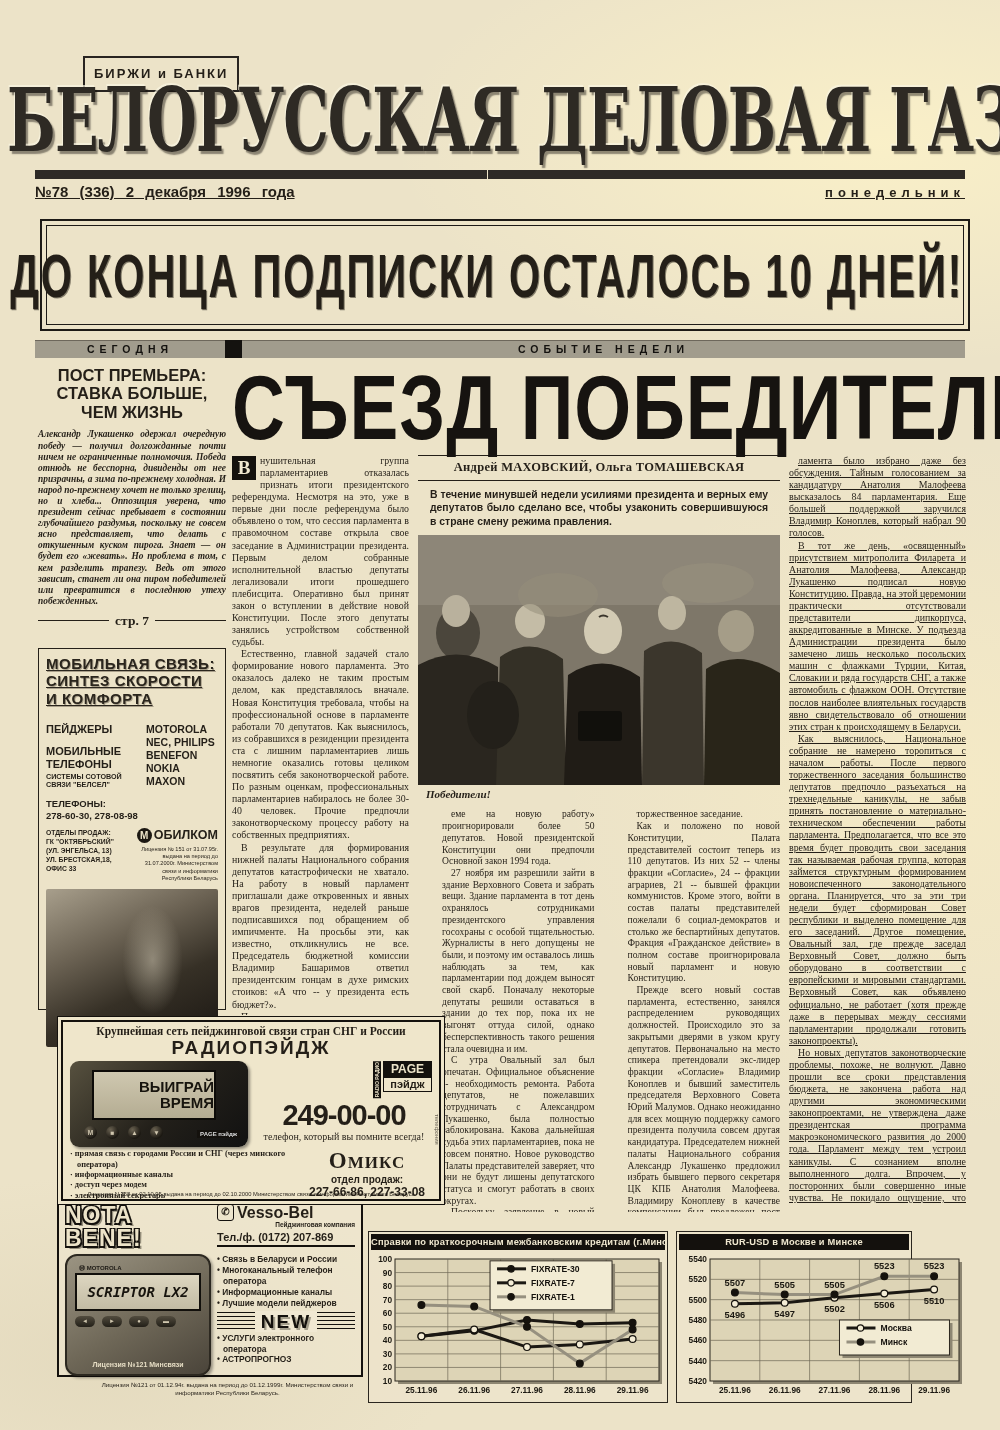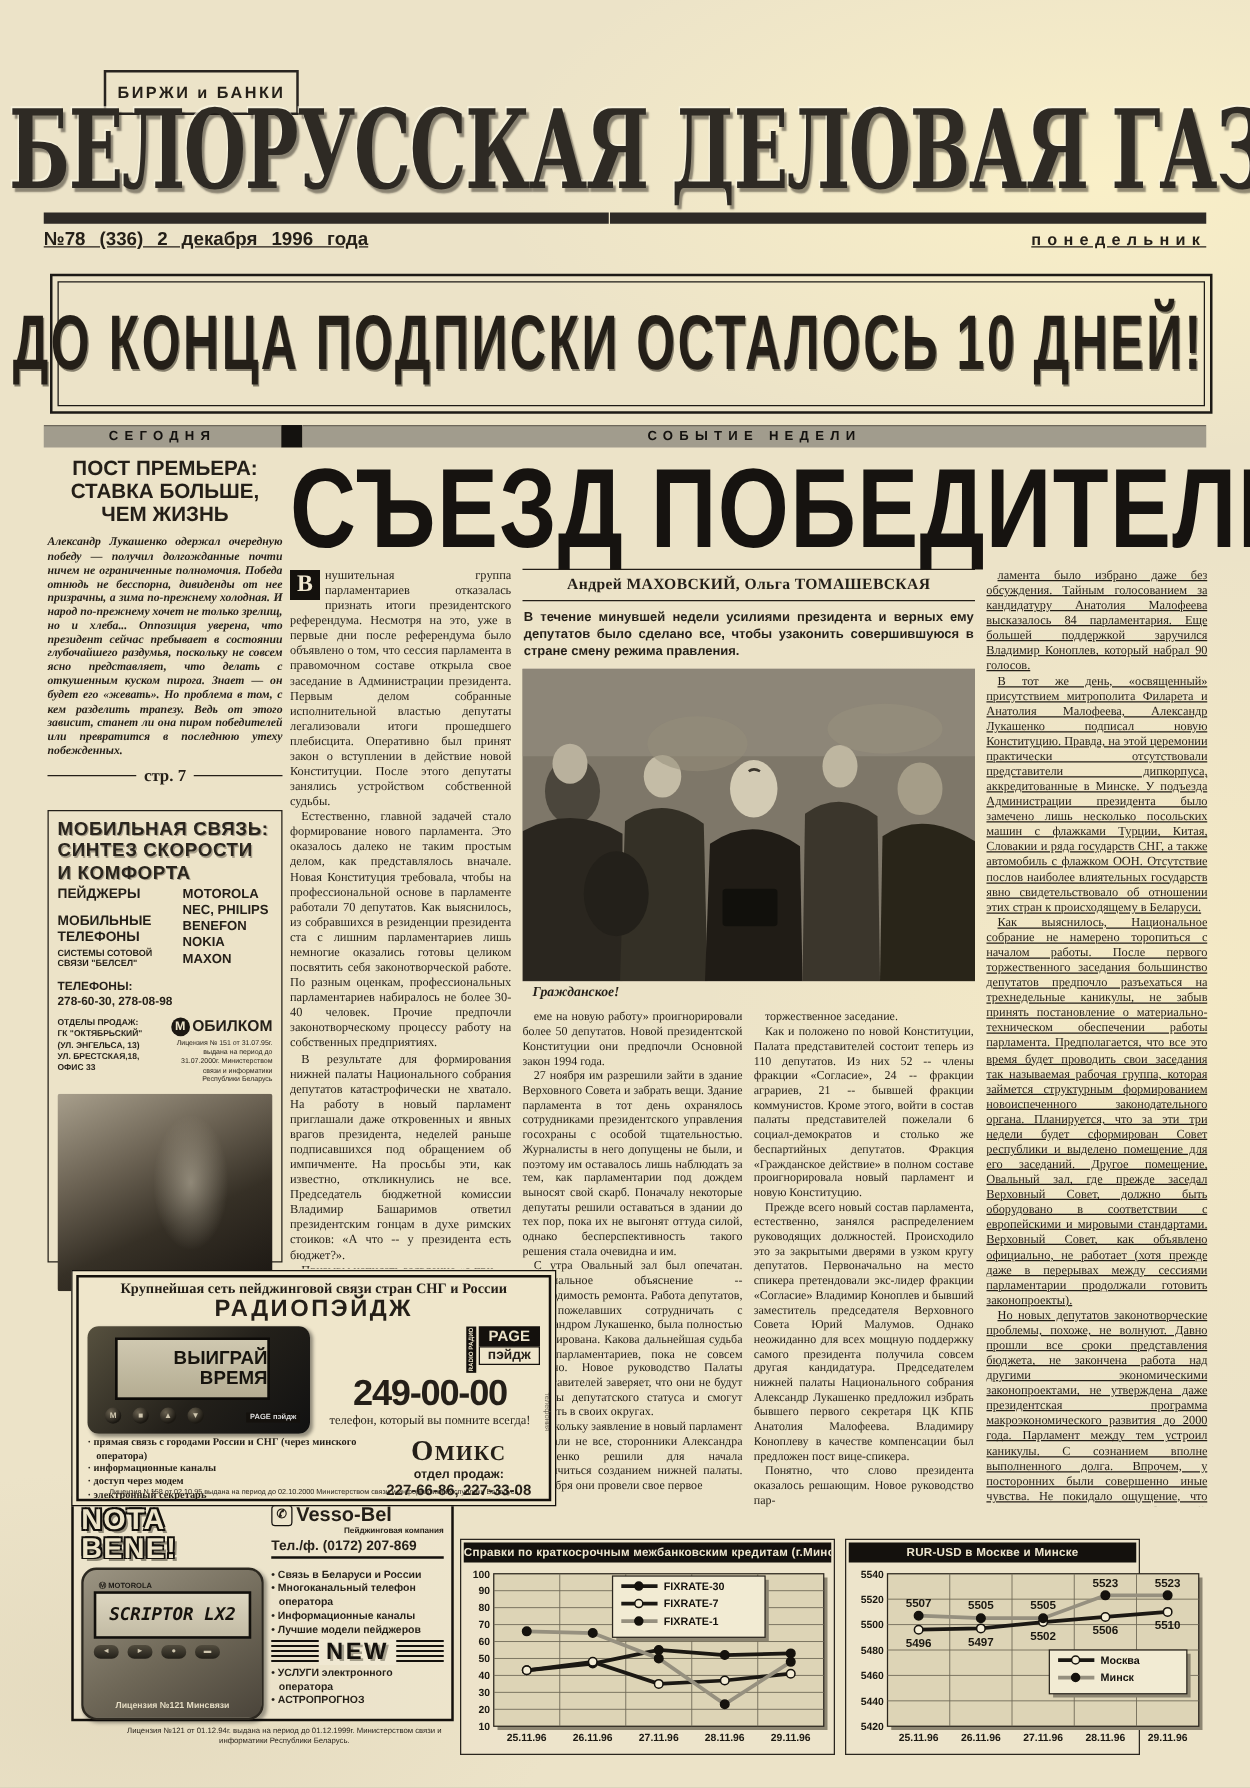--- a/index.html
+++ b/index.html
@@ -35,22 +35,22 @@
   .sec-today{left:35px;width:190px;}
   .sec-event{left:242px;width:723px;}
   .sec-cap{left:225px;top:340px;width:17px;height:18px;background:#14120f;}
   
   .today-art{left:38px;top:366px;width:188px;}
   .today-title{font:bold 16.5px/1.12 "Liberation Sans",sans-serif;text-align:center;margin-bottom:8px;}
   .today-body{font:bold italic 9.4px/1.18 "Liberation Serif",serif;text-align:justify;}
   .pageref{display:flex;align-items:center;gap:6px;margin-top:6px;font:bold 13.5px "Liberation Serif",serif;}
   .pageref::before,.pageref::after{content:"";flex:1;border-top:1.5px solid #241f18;}
   .mobile-ad{left:38px;top:648px;width:188px;height:362px;border:1.5px solid #242019;box-sizing:border-box;padding:6px 7px;}
-  .mob-title{font:bold 15px/1.15 "Liberation Sans",sans-serif;letter-spacing:.5px;color:#2a251d;margin-bottom:2px;
-    text-shadow:1px 1px 0 rgba(40,30,20,.35);}
+  .mob-title{font:bold 15px/1.15 "Liberation Sans",sans-serif;letter-spacing:.5px;color:#2a251d;margin-bottom:16px;
+    text-shadow:1px 1px 0 rgba(40,30,20,.35);text-decoration:underline;}
   .mob-grid{display:flex;gap:4px;}
   .mob-left{flex:1;}
   .mob-item{font:bold 11px/1.15 "Liberation Sans",sans-serif;margin-bottom:10px;}
   .mob-sub{font:bold 7.2px/1.2 "Liberation Sans",sans-serif;}
   .mob-brands{width:72px;font:bold 10.5px/1.25 "Liberation Sans",sans-serif;text-align:left;}
   .mob-phones{margin-top:8px;font:bold 9.5px/1.25 "Liberation Sans",sans-serif;}
   .mob-bottom{display:flex;margin-top:6px;gap:3px;}
   .mob-sales{flex:1;font:bold 6.8px/1.35 "Liberation Sans",sans-serif;}
   .mob-logo-blk{width:86px;text-align:right;}
   .mob-logo{display:flex;align-items:center;justify-content:flex-end;gap:2px;font:bold 12.5px "Liberation Sans",sans-serif;}
@@ -67,25 +67,25 @@
     transform:scale(1.03,1.27);transform-origin:left top;height:88px;}
   .cols{display:flex;gap:9px;margin-top:4px;}
   .coltxt{font:9.9px/1.22 "Liberation Serif",serif;text-align:justify;overflow:hidden;}
   .coltxt p{margin:0 0 0;text-indent:9px;}
   .coltxt p.first{text-indent:0;}
   .colA{width:177px;height:560px;}
   .colD{width:177px;height:750px;text-decoration:underline;}
   .mid{width:362px;display:flex;flex-direction:column;}
   .byline{border-top:1.5px solid #241f18;border-bottom:1.5px solid #241f18;text-align:center;
     font:600 12.5px/1.1 "Liberation Serif",serif;padding:5px 0;letter-spacing:.3px;}
-  .lede{font:bold 10.4px/1.3 "Liberation Sans",sans-serif;text-align:justify;margin:7px 1px 7px;}
+  .lede{font:bold 10.4px/1.3 "Liberation Sans",sans-serif;text-align:justify;margin:7px 12px 7px;}
   .photo{height:250px;position:relative;overflow:hidden;background:#7c766a;}
   .caption{font:bold italic 11px/1.2 "Liberation Serif",serif;margin:3px 0 7px 8px;}
   .midcols{display:flex;gap:9px;}
-  .midcols .coltxt{width:176px;height:404px;font-size:9.6px;}
+  .midcols .coltxt{width:176px;height:404px;font-size:9.6px;margin-left:24px;}
   .dropcap{float:left;width:24px;height:24px;background:#14110d;color:#f0e8d0;margin:1px 4px 0 0;
     font:bold 19px/24px "Liberation Serif",serif;text-align:center;}
   
   .rp-ad{left:57px;top:1016px;width:388px;height:189px;background:#efe6cb;border:1.5px solid #14110d;
     box-sizing:border-box;padding:3px;z-index:6;}
   .rp-in{border:2.5px solid #14110d;height:100%;box-sizing:border-box;padding:3px 7px;position:relative;}
   .rp-head{text-align:center;font:bold 11.5px/1.15 "Liberation Serif",serif;}
   .rp-brand{text-align:center;font:bold 19px/1.05 "Liberation Sans",sans-serif;letter-spacing:2px;}
   .rp-body{display:flex;gap:8px;margin-top:3px;}
   .rp-pager{width:178px;height:86px;border-radius:9px;background:linear-gradient(135deg,#57513f,#23201a 55%,#111);
@@ -259,21 +259,21 @@
             <ellipse cx="254" cy="78" rx="14" ry="17" fill="#beb6a0"></ellipse>
             <path d="M226 116 Q254 96 284 118 L286 250 L224 250 Z" fill="#3b362c"></path>
             <ellipse cx="318" cy="96" rx="18" ry="21" fill="#a59d88"></ellipse>
             <path d="M288 134 Q320 112 362 138 L362 250 L286 250 Z" fill="#292519"></path>
             <rect x="160" y="176" width="44" height="30" rx="3" fill="#11100c"></rect>
             <ellipse cx="75" cy="180" rx="26" ry="34" fill="#23201a"></ellipse>
             <ellipse cx="140" cy="60" rx="40" ry="22" fill="#968e7a" opacity=".55"></ellipse>
             <ellipse cx="290" cy="48" rx="46" ry="20" fill="#9a927e" opacity=".5"></ellipse>
           </svg>
         </div>
-        <div class="caption">Гражданское!</div>
+        <div class="caption">Победители!</div>
         <div class="midcols">
           <div class="coltxt">
               <p>еме на новую работу» проигнорировали более 50 депутатов. Новой президентской Конституции они предпочли Основной закон 1994 года.</p>
               <p>27 ноября им разрешили зайти в здание Верховного Совета и забрать вещи. Здание парламента в тот день охранялось сотрудниками президентского управления госохраны с особой тщательностью. Журналисты в него допущены не были, и поэтому им оставалось лишь наблюдать за тем, как парламентарии под дождем выносят свой скарб. Поначалу некоторые депутаты решили оставаться в здании до тех пор, пока их не выгонят оттуда силой, однако бесперспективность такого решения стала очевидна и им.</p>
               <p>С утра Овальный зал был опечатан. Официальное объяснение -- необходимость ремонта. Работа депутатов, не пожелавших сотрудничать с Александром Лукашенко, была полностью заблокирована. Какова дальнейшая судьба этих парламентариев, пока не совсем понятно. Новое руководство Палаты представителей заверяет, что они не будут лишены депутатского статуса и смогут работать в своих округах.</p>
               <p>Поскольку заявление в новый парламент написали не все, сторонники Александра Лукашенко решили для начала ограничиться созданием нижней палаты. 28 ноября они провели свое первое</p>
             </div>
           <div class="coltxt">
               <p>торжественное заседание.</p>
               <p>Как и положено по новой Конституции, Палата представителей состоит теперь из 110 депутатов. Из них 52 -- члены фракции «Согласие», 24 -- фракции аграриев, 21 -- бывшей фракции коммунистов. Кроме этого, войти в состав палаты представителей пожелали 6 социал-демократов и столько же беспартийных депутатов. Фракция «Гражданское действие» в полном составе проигнорировала новый парламент и новую Конституцию.</p>

